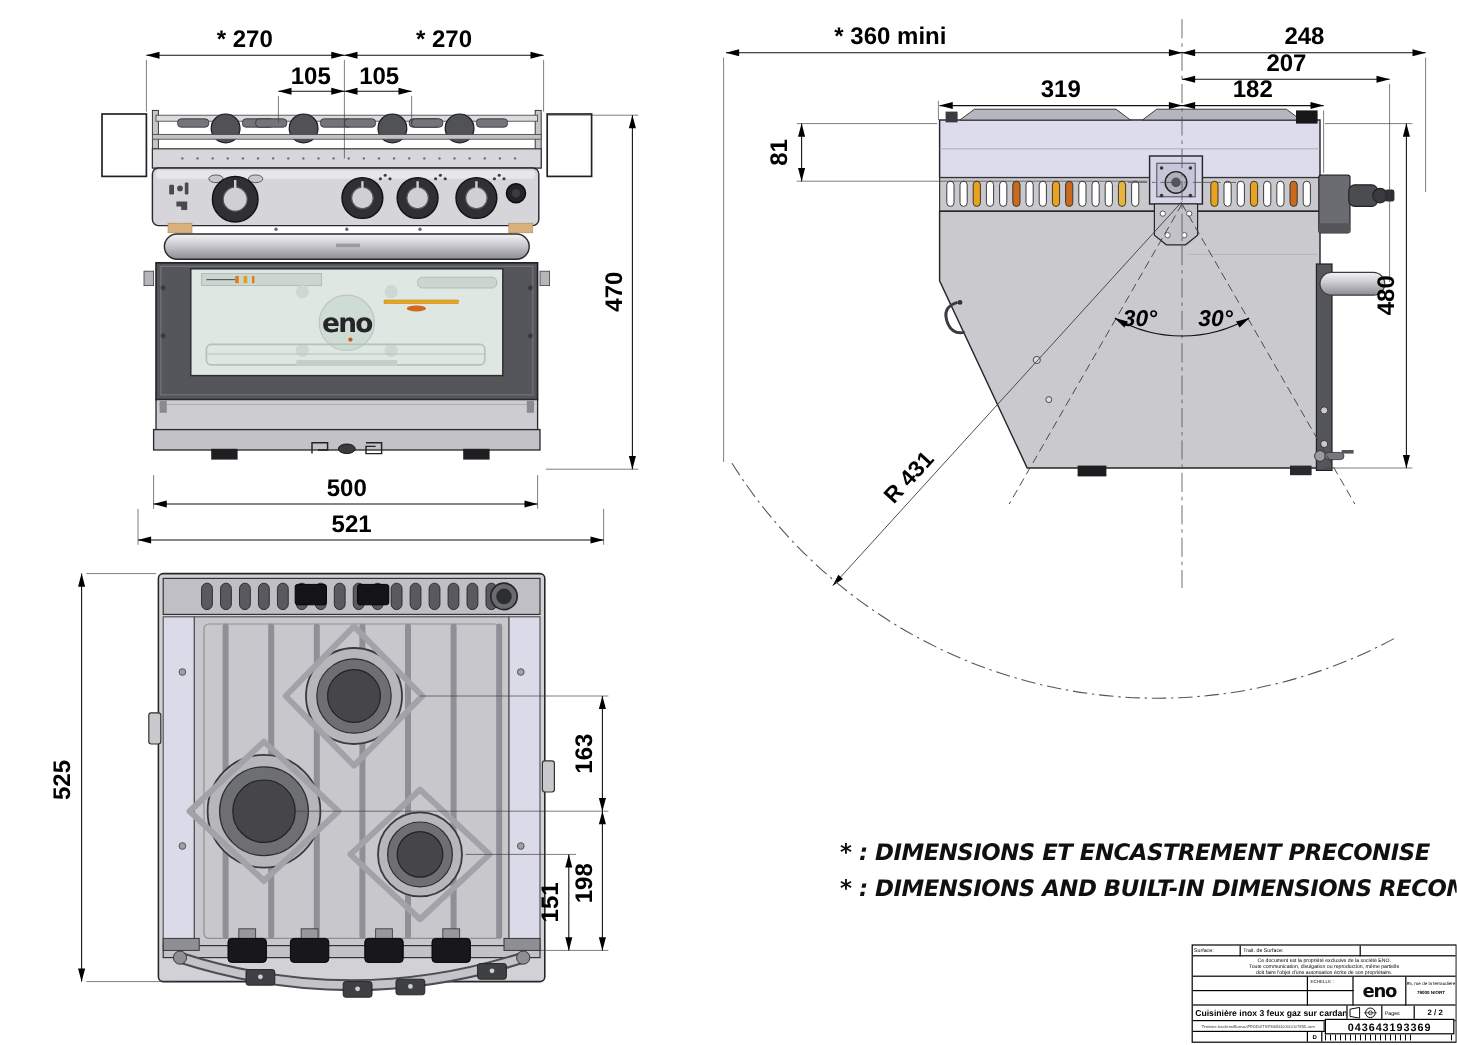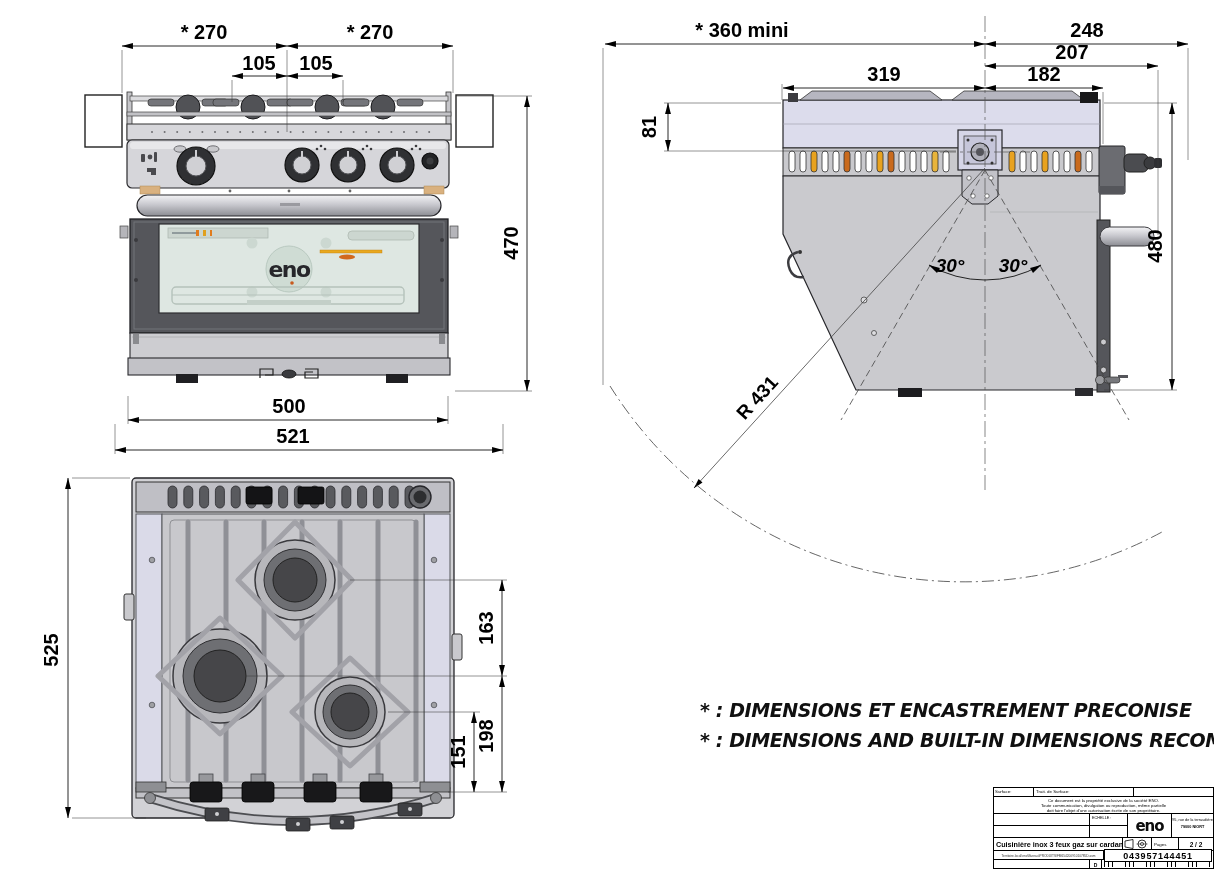--- a/index.html
+++ b/index.html
@@ -550,21 +550,21 @@
       <circle cx="18" cy="5" r="1.6" fill="none" stroke="#000" stroke-width="0.6"></circle>
       <line x1="12.5" y1="5" x2="23.5" y2="5" stroke="#000" stroke-width="0.5"></line>
     </svg>
   </div>
   <div class="cell b-b" style="left:158px;top:50px;width:61px;height:13px;display:flex;align-items:center;">
     <span class="lab" style="padding-left:2px;width:24px;border-right:0.5px solid #000;height:100%;display:flex;align-items:center;">Pages</span>
     <span class="val" style="flex:1;text-align:center;font-size:6.5px;">2 / 2</span>
   </div>
 
   <div class="cell b-r b-b" style="left:0;top:63px;width:110px;height:9px;font-size:3.2px;color:#333;text-align:center;padding-top:2.5px;">Territoire.local\eno\Bureau\PRODUITS\FM65420091010785D.asm</div>
-  <div class="pn-box">043957144451</div>
+  <div class="pn-box">043643193369</div>
 
   <div class="cell b-r" style="left:0;top:72px;width:96px;height:8px;padding:2px 0 0 1px;">
     
     
   </div>
   <div class="cell b-r" style="left:96px;top:72px;width:12px;height:8px;text-align:center;font-size:5px;font-weight:700;padding-top:1.5px;">D</div>
   <div class="ruler"></div>
 </div>
 
 </div>

